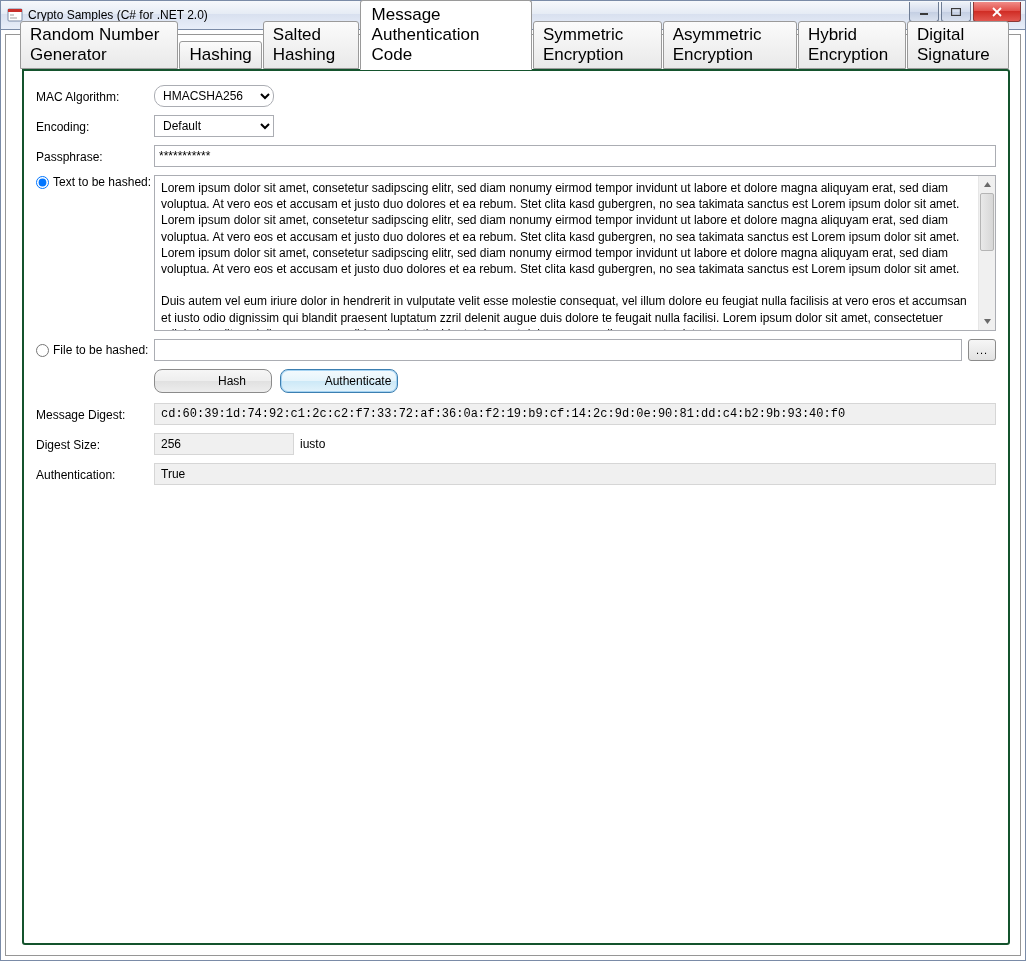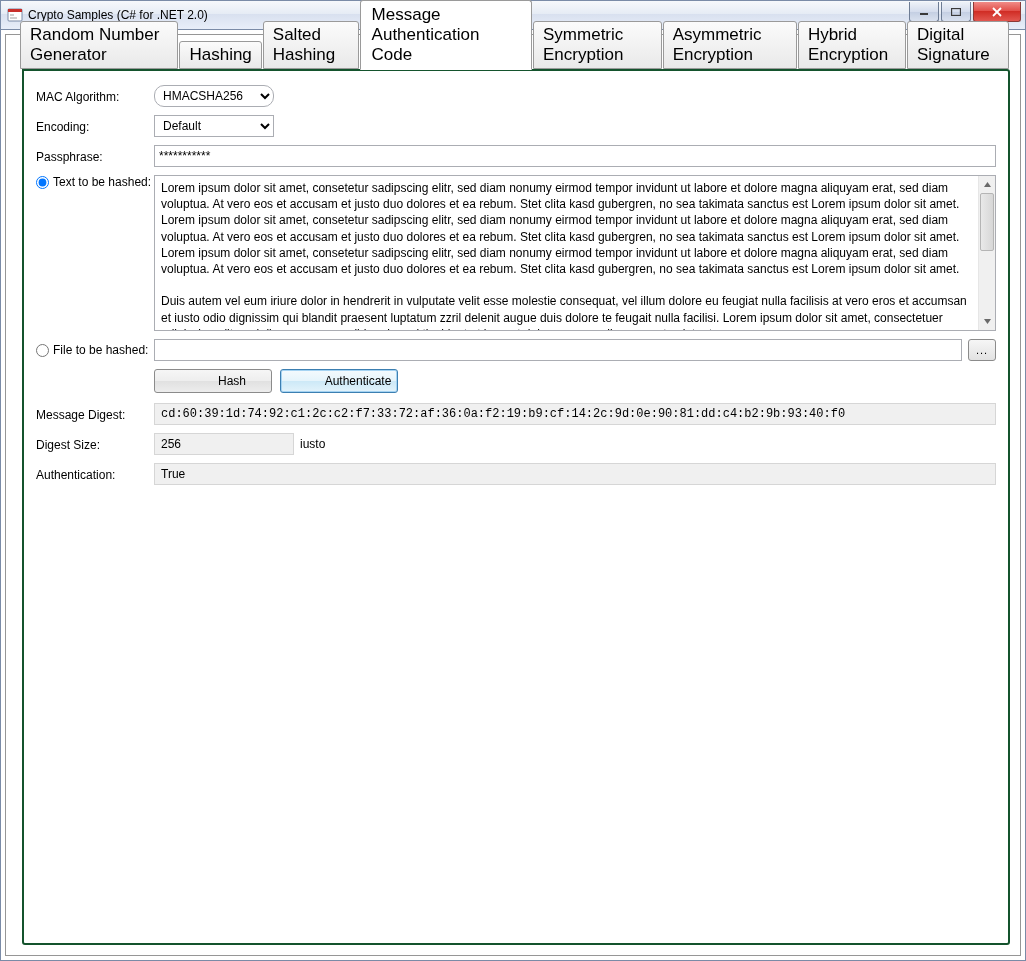--- a/index.html
+++ b/index.html
@@ -115,21 +115,21 @@
   .browse-btn {
     width: 28px; height: 22px; margin-left: 6px;
     border: 1px solid #8b8b8b; border-radius: 3px;
     background: linear-gradient(to bottom, #f6f6f6, #e2e2e2);
     display:flex; align-items:center; justify-content:center;
     font-size: 11px; letter-spacing: 1px;
   }
 
   .btn {
     width: 118px; height: 24px;
-    border: 1px solid #8b8b8b; border-radius: 3px;
+    border: 1px solid #8b8b8b; border-radius: 8px;
     background: linear-gradient(to bottom, #f6f6f6 0%, #eeeeee 48%, #e1e1e1 52%, #ededed 100%);
     font-family: inherit; font-size: 12px;
     display: inline-flex; align-items: center; justify-content: center; padding-left: 44px;
   }
   .btn.focus {
     border: 1px solid #3c7fb1;
     box-shadow: inset 0 0 0 1px #a5d3f2;
     background: linear-gradient(to bottom, #f4fafd 0%, #e6f4fb 48%, #cde9f7 52%, #e3f3fb 100%);
   }
   .btnrow { display: flex; gap: 8px; margin-left: 118px; margin-bottom: 10px; margin-top: 2px;}

